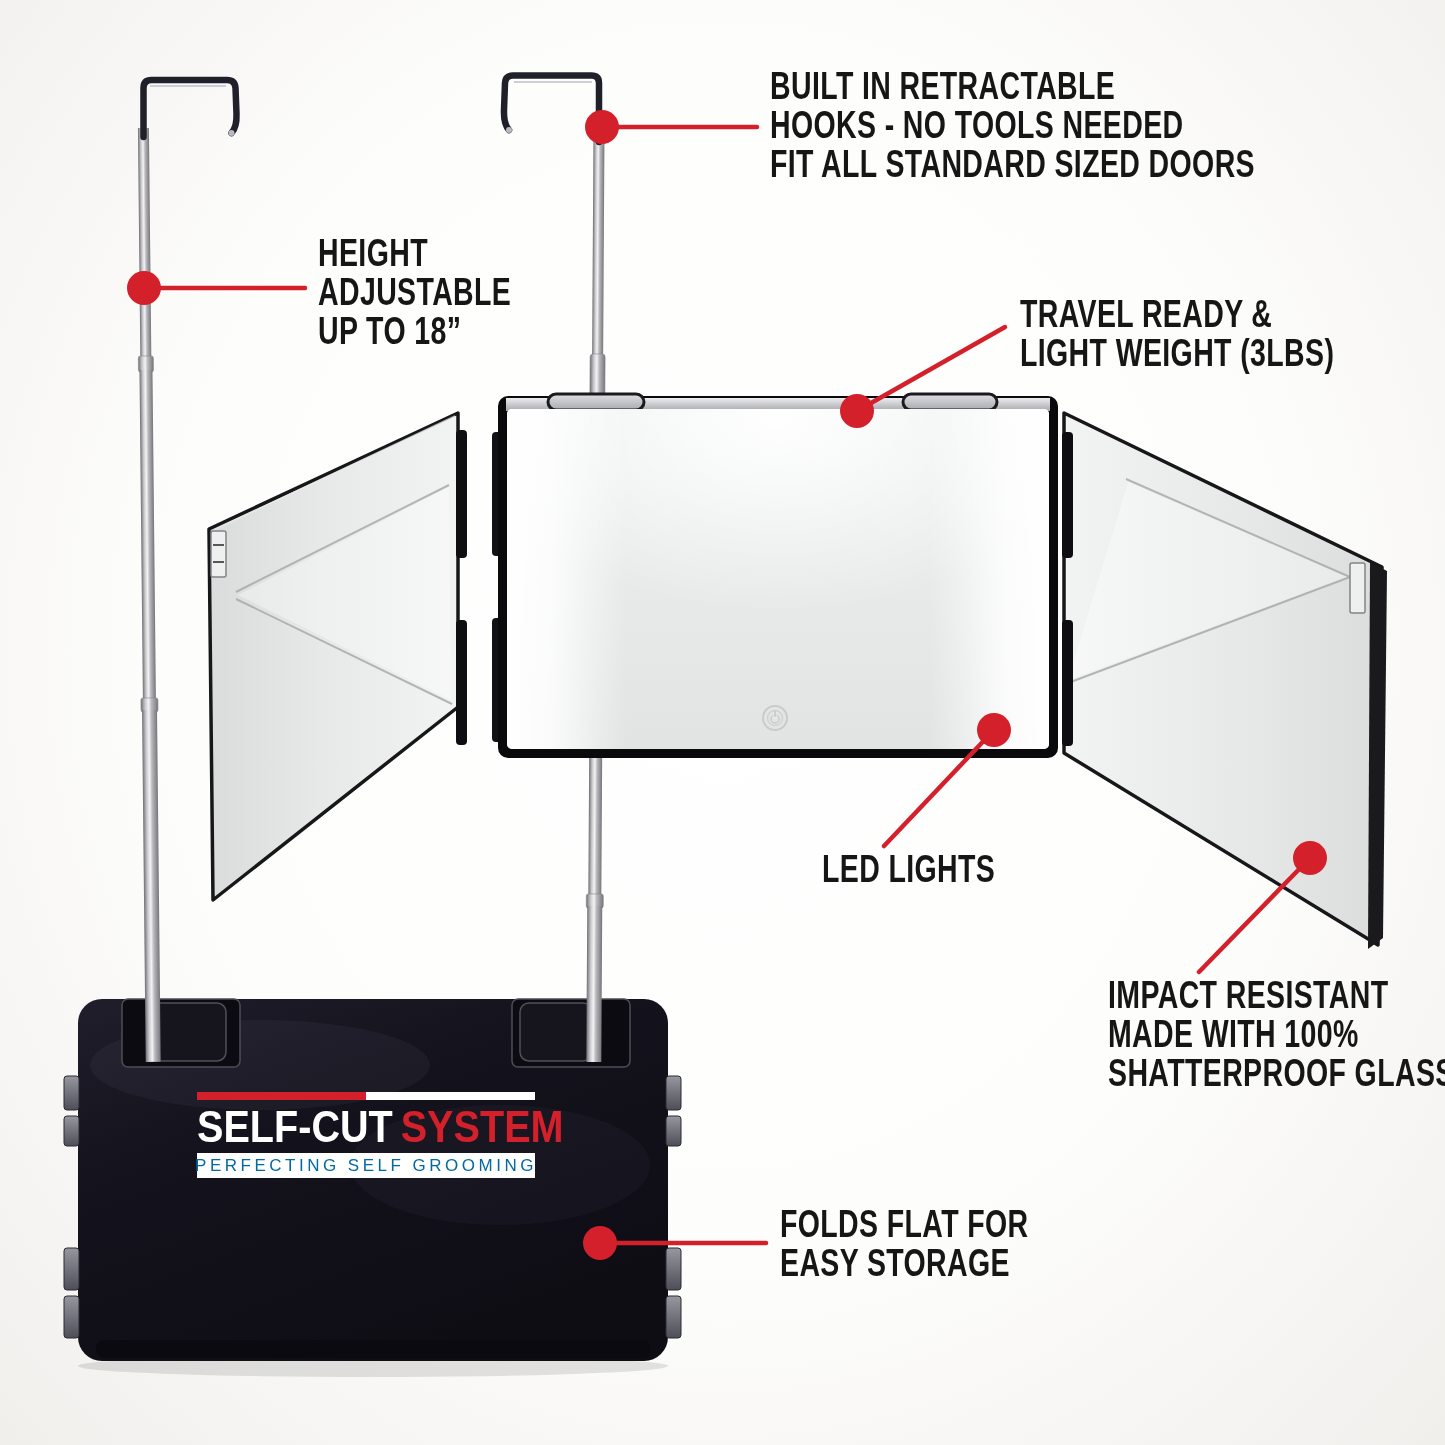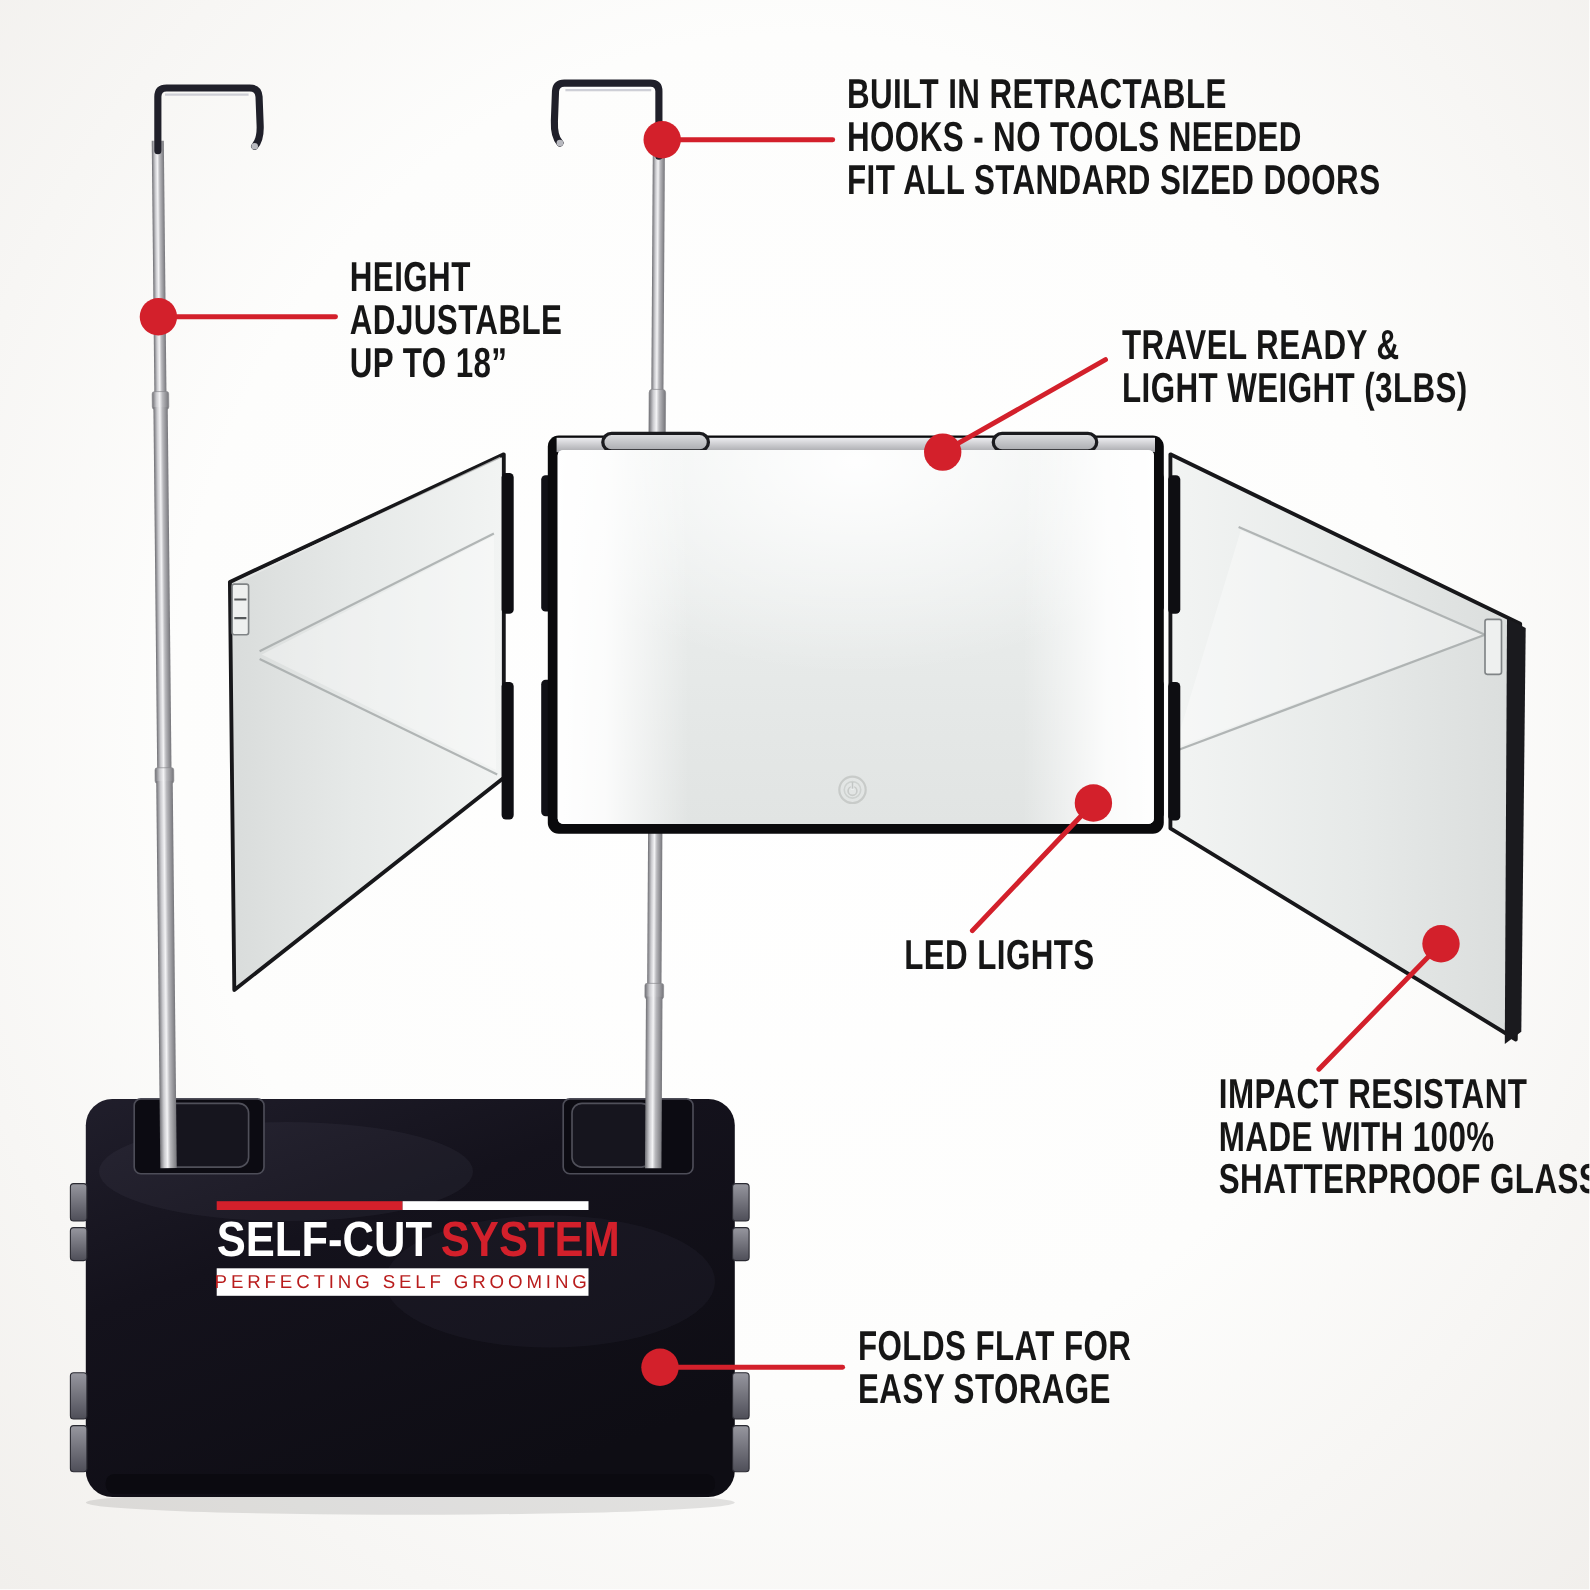--- a/index.html
+++ b/index.html
@@ -22,21 +22,21 @@
   #brand-row{
     margin-top:4px;font-weight:700;font-size:45px;line-height:45px;letter-spacing:0;
     transform:scaleX(.88);transform-origin:left top;white-space:nowrap;
   }
   #brand-row .brand-primary{color:#ffffff;}
   #brand-row .brand-secondary{color:#d3202b;margin-left:9px;}
   #tagline-plate{
     margin-top:4px;background:#ffffff;height:25px;display:flex;align-items:center;justify-content:center;
   }
   #tagline-plate span{
-    color:#b91c1c;font-size:17px;font-weight:400;letter-spacing:3.5px;white-space:nowrap;
+    color:#0369a1;font-size:17px;font-weight:400;letter-spacing:3.5px;white-space:nowrap;
   }
 </style>
 </head>
 <body>
 
 <div id="canvas">
 
   <svg id="product-svg" width="1445" height="1445" viewBox="0 0 1445 1445">
     <defs>
       <linearGradient id="rodGrad" x1="0" y1="0" x2="1" y2="0">

